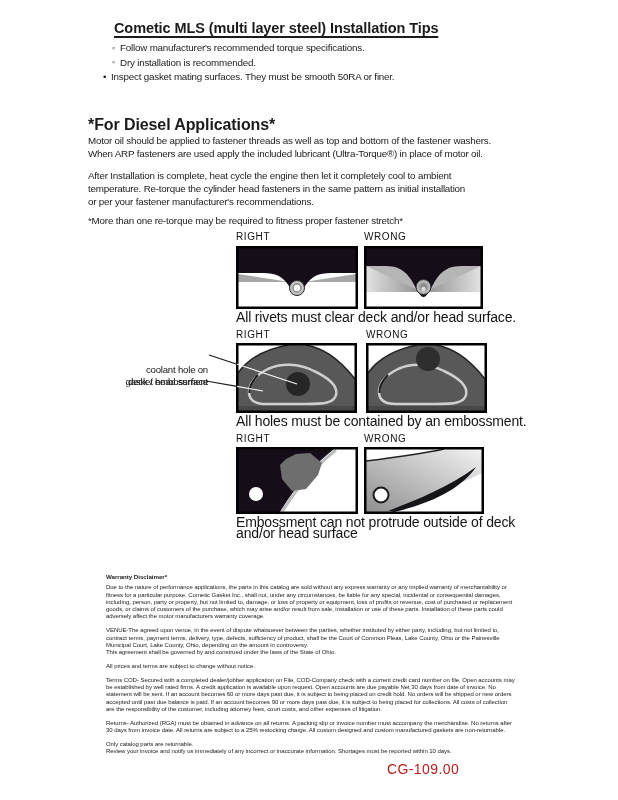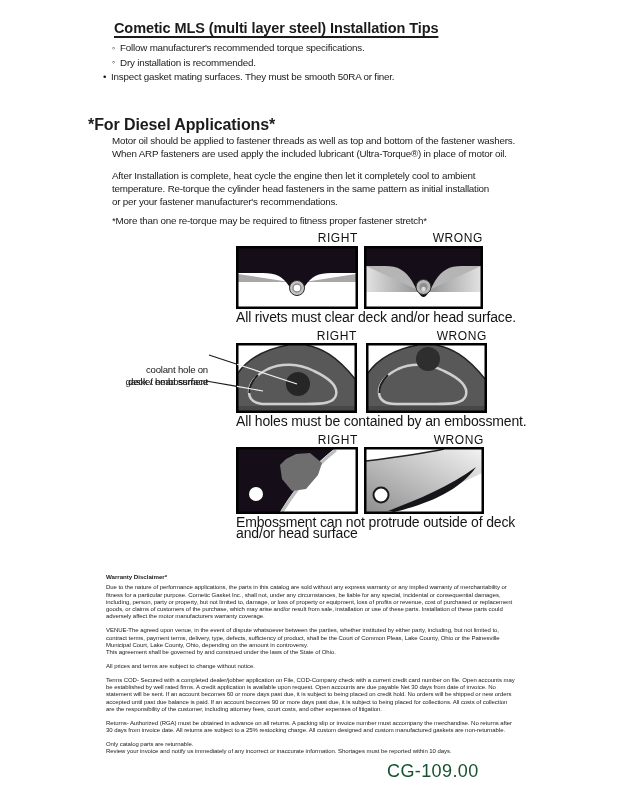--- a/index.html
+++ b/index.html
@@ -21,27 +21,27 @@
     letter-spacing:-0.1px;
   }
 
   .tips { left:88px; top:41px; font-size:9.8px; letter-spacing:-0.2px; }
   .tips .row { position:relative; line-height:13.7px; white-space:nowrap;margin-left:24px; }
   .tips .marker { display:inline-block; width:8px; }
   .tips .sub { margin-left:15px; }
   .tips .marker.open { font-size:9px; position:relative; top:-0.5px; }
 
   .diesel-heading { left:88px; top:116px; font-size:16px; font-weight:bold; letter-spacing:-0.1px; }
-  .para { left:88px; width:450px; font-size:9.8px; line-height:13.2px; letter-spacing:-0.2px; white-space:pre-line;margin-left:24px; }
+  .para { left:88px; width:450px; font-size:9.8px; line-height:13.2px; letter-spacing:-0.2px; white-space:pre-line; }
   .para.p1 { top:134px; }
   .para.p2 { top:169px; }
   .para.note { top:214px; }
 
   .diag-row { left:236px; display:flex; }
-  .diag-labels span { display:block; text-align:right; font-size:12px; letter-spacing:0.6px; color:#111; }
+  .diag-labels span { display:block; text-align:left; font-size:10px; letter-spacing:0.6px; color:#111; }
   .labels-r1, .labels-r3 { gap:6px; }
   .labels-r1 span:first-child, .labels-r3 span:first-child { width:122px; }
   .labels-r1 span:last-child { width:119px; }
   .labels-r3 span:last-child { width:120px; }
   .labels-r2 { gap:9px; }
   .labels-r2 span { width:121px; }
   .panels-r1, .panels-r3 { gap:6px; }
   .panels-r2 { gap:9px; }
   svg { display:block; }
 
@@ -52,21 +52,21 @@
 
   .side-labels { left:100px; width:108px; text-align:right; font-size:9.6px; letter-spacing:-0.2px; color:#161616; white-space:pre-line; line-height:11.5px; }
   .side1 { top:328px;margin-top:36px; }
   .side2 { top:376px; }
 
   .legal { left:106px; top:573px; width:432px; font-size:6px; line-height:7.3px; letter-spacing:-0.05px; color:#222; }
   .legal .lg-head { font-size:6.2px; font-weight:bold; margin-bottom:4px; }
   .legal p { white-space:pre-line; margin-bottom:6.5px; }
   .legal p:last-child { margin-bottom:0; }
 
-  .footer-code { left:387px; top:761px; font-size:18px; letter-spacing:0.4px; color:#14532d; }
+  .footer-code { left:387px; top:761px; font-size:14px; letter-spacing:0.4px; color:#b91c1c; }
 </style>
 </head>
 <body>
 
 <h1 class="abs title">Cometic MLS (multi layer steel) Installation Tips</h1>
 
 <div class="abs tips">
   <div class="row"><span class="marker open">◦</span><span>Follow manufacturer's recommended torque specifications.</span></div>
   <div class="row"><span class="marker open">◦</span><span>Dry installation is recommended.</span></div>
   <div class="row sub"><span class="marker">•</span><span>Inspect gasket mating surfaces.  They must be smooth 50RA or finer.</span></div>

